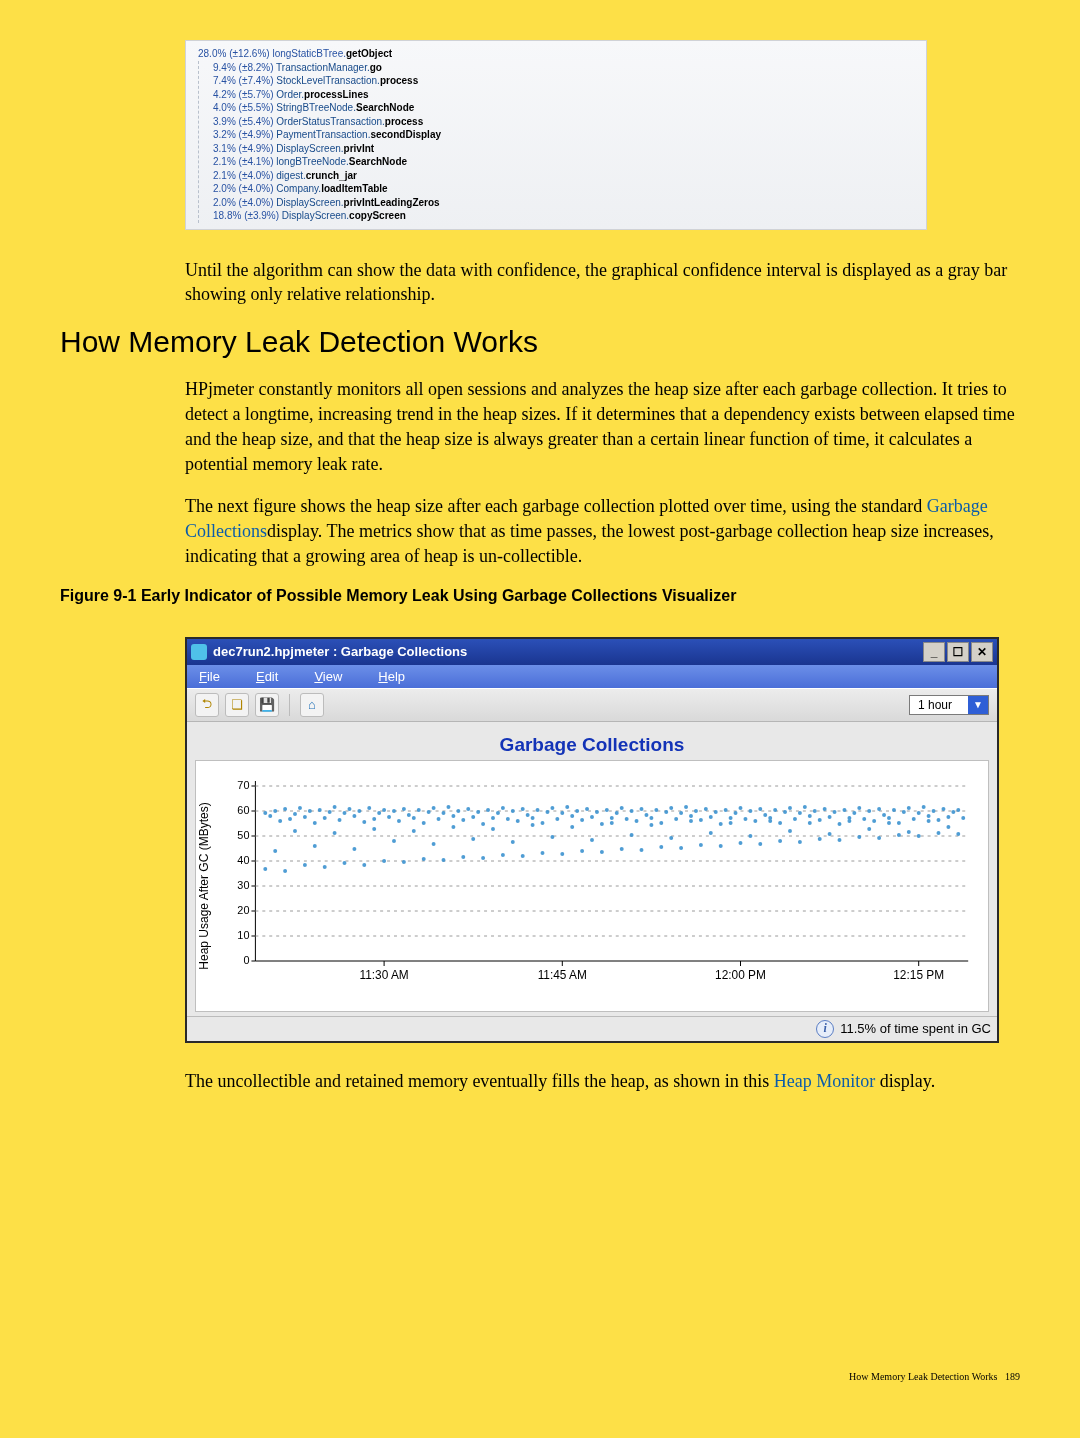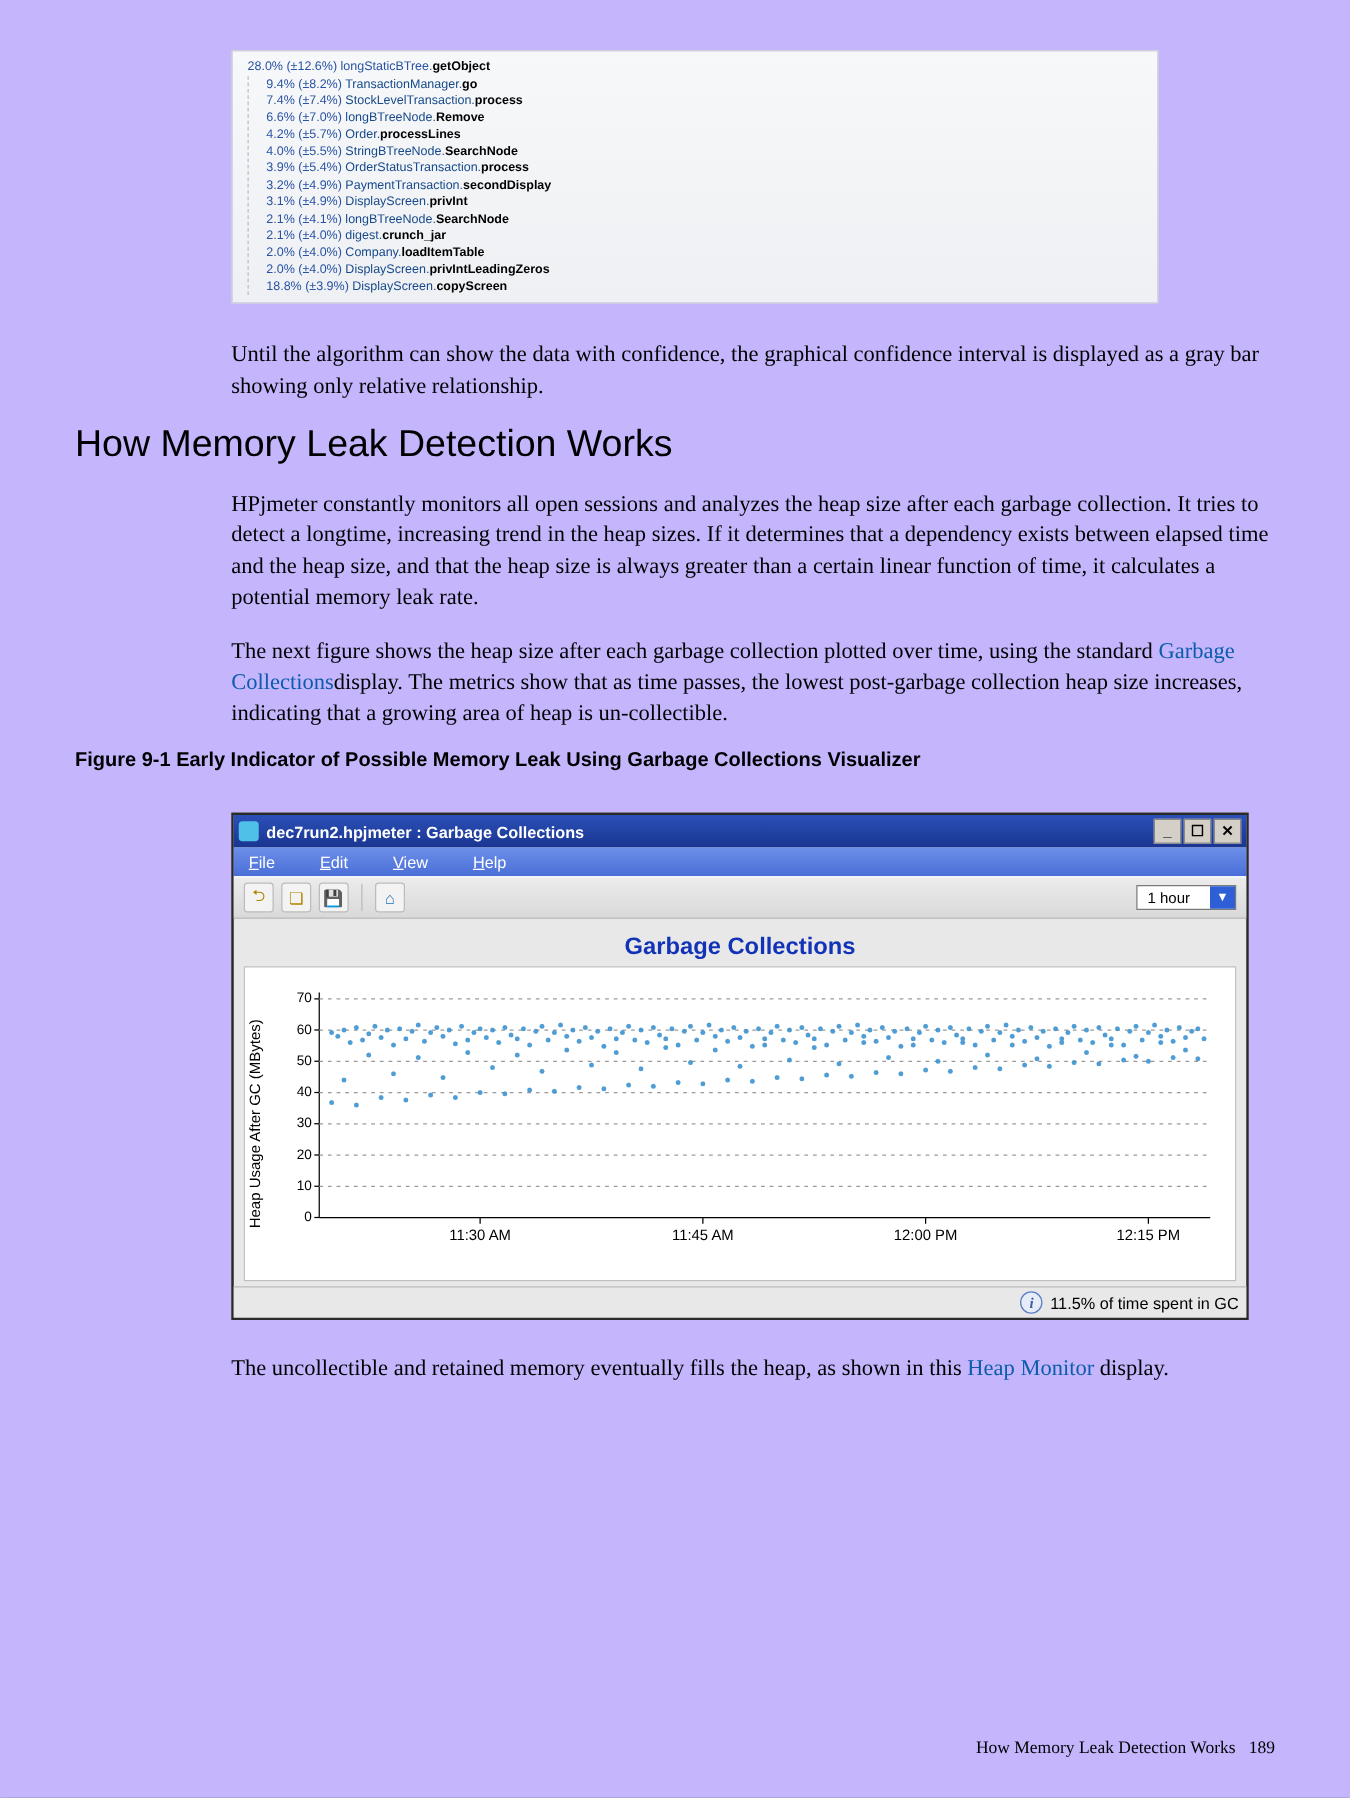--- a/index.html
+++ b/index.html
@@ -7,21 +7,21 @@
     padding: 0;
     background: #a9a9a9;
     font-family: Georgia, 'Times New Roman', serif;
     color: #000;
     display: flex;
     justify-content: center;
   }
   .page {
     width: 1080px;
     height: 1438px;
-    background: #c4b5fd;
+    background: #fde047;
     box-shadow: 0 0 10px rgba(0,0,0,0.3);
     position: relative;
     box-sizing: border-box;
     padding: 40px 60px 60px 60px;
   }
   .tree-box {
     margin-left: 125px;
     width: 720px;
     background: linear-gradient(to bottom, #f7f8fa, #eef0f3);
     border: 1px solid #d0d2d6;
@@ -115,37 +115,36 @@
   .legend { text-align:center; padding:4px 0 6px; font-size:13px; }
   .legend .sw { display:inline-block; width:16px; height:12px; background:#3d93d0;
                 border:1px solid #888; vertical-align:middle; margin-right:6px; }
   .statusbar { background:#e8e8e8; border-top:1px solid #bbb; padding:3px 6px;
                text-align:right; font-size:13px; display:flex; justify-content:flex-end;
                align-items:center; gap:6px; }
   .statusbar .ibadge { display:inline-flex; width:16px; height:16px; border:1px solid #5b7ec4;
                        border-radius:50%; align-items:center; justify-content:center;
                        color:#3a5fa9; font-family: Georgia, serif; font-size:12px;
                        font-style:italic; font-weight:bold; background:#e6edf9; }
-  .footer { position:absolute; bottom:31px; right:60px; font-size:14px;
+  .footer { position:absolute; bottom:56px; right:60px; font-size:10px;
             font-family: Georgia, serif; }
 </style>
 </head>
 <body>
 
 <div class="page">
 
   <div class="tree-box">
     <div class="tree-row">
       <span class="pct">28.0% (±12.6%)</span>
       <span class="cls"> longStaticBTree.</span><b>getObject</b>
     </div>
     <div class="tree-indent">
       <div class="tree-row"><span class="pct">9.4% (±8.2%)</span> TransactionManager.<b>go</b></div>
       <div class="tree-row"><span class="pct">7.4% (±7.4%)</span> StockLevelTransaction.<b>process</b></div>
-      <div class="tree-row"><span class="pct">6.6% (±7.0%)</span> longBTreeNode.<b>Remove</b></div>
       <div class="tree-row"><span class="pct">4.2% (±5.7%)</span> Order.<b>processLines</b></div>
       <div class="tree-row"><span class="pct">4.0% (±5.5%)</span> StringBTreeNode.<b>SearchNode</b></div>
       <div class="tree-row"><span class="pct">3.9% (±5.4%)</span> OrderStatusTransaction.<b>process</b></div>
       <div class="tree-row"><span class="pct">3.2% (±4.9%)</span> PaymentTransaction.<b>secondDisplay</b></div>
       <div class="tree-row"><span class="pct">3.1% (±4.9%)</span> DisplayScreen.<b>privInt</b></div>
       <div class="tree-row"><span class="pct">2.1% (±4.1%)</span> longBTreeNode.<b>SearchNode</b></div>
       <div class="tree-row"><span class="pct">2.1% (±4.0%)</span> digest.<b>crunch_jar</b></div>
       <div class="tree-row"><span class="pct">2.0% (±4.0%)</span> Company.<b>loadItemTable</b></div>
       <div class="tree-row"><span class="pct">2.0% (±4.0%)</span> DisplayScreen.<b>privIntLeadingZeros</b></div>
       <div class="tree-row"><span class="pct">18.8% (±3.9%)</span> DisplayScreen.<b>copyScreen</b></div>

